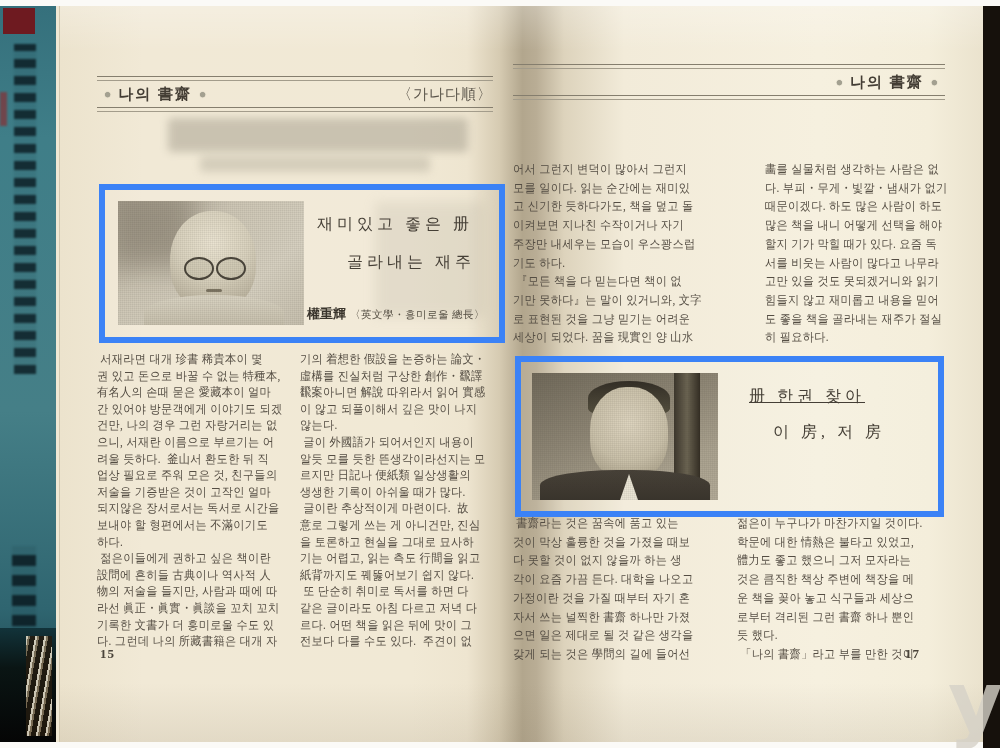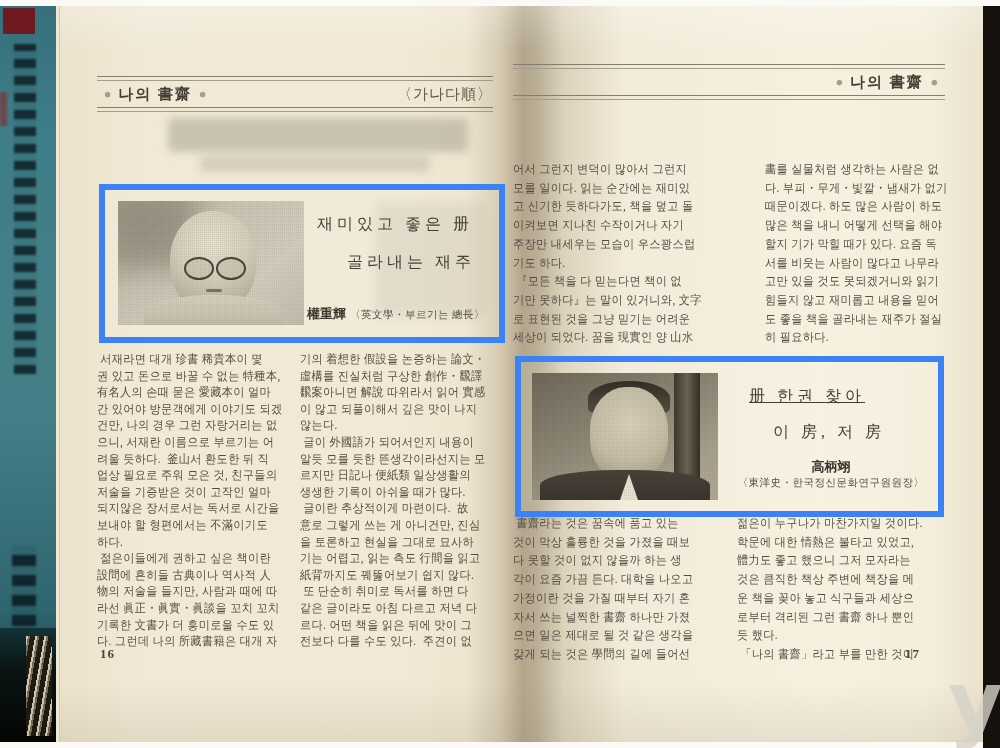--- a/index.html
+++ b/index.html
@@ -129,21 +129,21 @@
       <div class="p1-glass" style="left:46px;"></div>
       <div class="p1-mouth"></div>
     </div>
     <div class="p1-body"></div>
     <div class="noise"></div>
   </div>
   <div class="abs ftitle" style="left:212px;top:24px;">재미있고 좋은 册</div>
   <div class="abs ftitle" style="left:242px;top:62px;">골라내는 재주</div>
   <div class="abs" style="right:14px;bottom:14px;white-space:nowrap;">
     <span class="fauthor-name">權重輝</span>
-    <span class="fauthor-note">〈英文學・부르기는 總長〉</span>
+    <span class="fauthor-note">〈英文學・흥미로울 總長〉</span>
   </div>
 </div>
 
 <div class="abs col lh-left" style="left:97px;top:351px;width:200px;height:300px;">
     <div class="ln"> 서재라면 대개 珍書 稀貴本이 몇</div>
     <div class="ln">권 있고 돈으로 바꿀 수 없는 特種本,</div>
     <div class="ln">有名人의 손때 묻은 愛藏本이 얼마</div>
     <div class="ln">간 있어야 방문객에게 이야기도 되겠</div>
     <div class="ln">건만, 나의 경우 그런 자랑거리는 없</div>
     <div class="ln">으니, 서재란 이름으로 부르기는 어</div>
@@ -173,21 +173,21 @@
     <div class="ln"> 글이란 추상적이게 마련이다.  故</div>
     <div class="ln">意로 그렇게 쓰는 게 아니건만, 진심</div>
     <div class="ln">을 토론하고 현실을 그대로 묘사하</div>
     <div class="ln">기는 어렵고, 읽는 측도 行間을 읽고</div>
     <div class="ln">紙背까지도 꿰뚫어보기 쉽지 않다.</div>
     <div class="ln"> 또 단순히 취미로 독서를 하면 다</div>
     <div class="ln">같은 글이라도 아침 다르고 저녁 다</div>
     <div class="ln">르다. 어떤 책을 읽은 뒤에 맛이 그</div>
     <div class="ln">전보다 다를 수도 있다.  주견이 없</div>
   </div>
-<div class="abs pgnum" style="left:100px;top:646px;">16</div>
+<div class="abs pgnum" style="left:100px;top:646px;">15</div>
 
 <div class="abs" style="left:513px;top:64px;width:432px;">
   <div class="dbl"></div>
   <div class="hdr-right-row">
     <span class="bullet">●</span>
     <span class="hdr-title">나의 書齋</span>
     <span class="bullet">●</span>
   </div>
   <div class="dbl"></div>
 </div>
@@ -221,24 +221,20 @@
   <div class="abs photo p2" style="left:11px;top:11px;width:186px;height:127px;">
     <div class="p2-pillar"></div>
     <div class="p2-hair"></div>
     <div class="p2-head"></div>
     <div class="p2-suit"></div>
     <div class="p2-shirt"></div>
     <div class="noise"></div>
   </div>
   <div class="abs ftitle" style="left:228px;top:24px;text-decoration:underline;">册 한권 찾아</div>
   <div class="abs ftitle" style="left:252px;top:60px;">이 房, 저 房</div>
-  <div class="abs" style="left:210px;top:96px;width:200px;text-align:center;">
-    <div class="fauthor-name">高柄翊</div>
-    <div class="fauthor-note">〈東洋史・한국정신문화연구원원장〉</div>
-  </div>
 </div>
 
 <div class="abs col lh-right" style="left:513px;top:514px;width:206px;height:152px;">
     <div class="ln"> 書齋라는 것은 꿈속에 품고 있는</div>
     <div class="ln">것이 막상 훌륭한 것을 가졌을 때보</div>
     <div class="ln">다 못할 것이 없지 않을까 하는 생</div>
     <div class="ln">각이 요즘 가끔 든다. 대학을 나오고</div>
     <div class="ln">가정이란 것을 가질 때부터 자기 혼</div>
     <div class="ln">자서 쓰는 널찍한 書齋 하나만 가졌</div>
     <div class="ln">으면 일은 제대로 될 것 같은 생각을</div>

